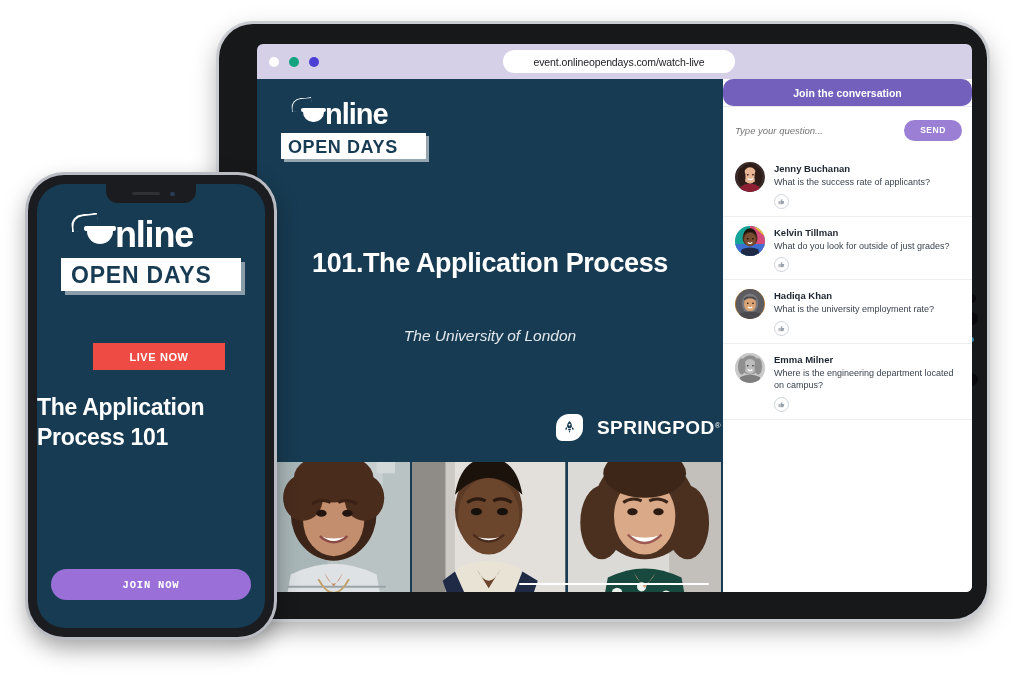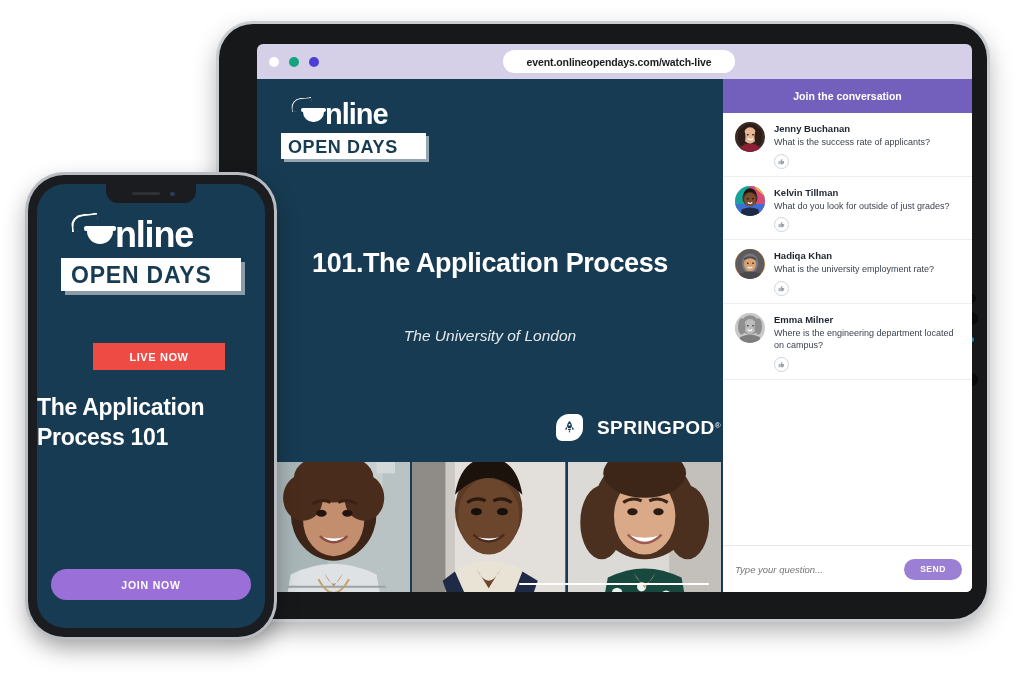--- a/index.html
+++ b/index.html
@@ -23,21 +23,21 @@
 
   
   #chrome{position:absolute;left:0;top:0;width:715px;height:35px;background:#d5d0e8;}
   .cdot{position:absolute;top:13px;width:10px;height:10px;border-radius:50%;}
   #cdot1{left:12px;background:#ffffff;}
   #cdot2{left:32px;background:#14a37f;}
   #cdot3{left:52px;background:#4b3fd6;}
   #urlpill{position:absolute;left:246px;top:6px;width:232px;height:23px;
            background:#ffffff;border-radius:12px;
            display:flex;align-items:center;justify-content:center;}
-  #urlpill span{font-size:10.5px;font-weight:bold;color:#1b1b20;letter-spacing:-.1px;}
+  #urlpill span{font-size:10.5px;font-weight:normal;color:#1b1b20;letter-spacing:-.1px;}
 
   
   #stage{position:absolute;left:0;top:35px;width:466px;height:513px;background:#173b52;}
 
   
   #logo{position:absolute;left:24px;top:24px;width:145px;}
   #logo-top{position:relative;height:29px;}
   #cap{position:absolute;left:22px;top:8px;width:21px;height:11px;
        background:#fff;border-radius:0 0 10px 10px;}
   #cap-top{position:absolute;left:20px;top:5px;width:25px;height:4px;
@@ -74,22 +74,22 @@
          background:#132f42;}
   .tile{flex:1;position:relative;overflow:hidden;border-right:2px solid #173b52;}
   .tile:last-child{border-right:none;}
   .tile svg{width:100%;height:100%;display:block;}
   #scrub{position:absolute;left:262px;bottom:7px;width:190px;height:2.5px;
          background:#fff;border-radius:2px;}
 
   
   #chat{position:absolute;left:466px;top:35px;width:249px;height:513px;background:#fff;
         display:flex;flex-direction:column;}
-  #chat-head{height:34px;background:#7360bc;display:flex;align-items:center;
-        justify-content:center;flex:none;}
+  #chat-head{height:27px;background:#7360bc;display:flex;align-items:center;
+        justify-content:center;flex:none;border-radius:10px;}
   #chat-head span{font-size:10.5px;font-weight:bold;color:#fff;}
   #chat-list{flex:1;overflow:hidden;background:#fff;}
   .msg{display:flex;gap:9px;padding:9px 12px 7px 12px;border-bottom:1px solid #eceef0;}
   .ava{width:30px;height:30px;border-radius:50%;flex:none;overflow:hidden;background:#d8dade;}
   .ava svg{width:100%;height:100%;display:block;}
   .mbody{flex:1;min-width:0;}
   .mname{font-size:9.5px;font-weight:bold;color:#1d2530;line-height:13px;}
   .mtext{font-size:9px;color:#3b4450;line-height:12.5px;margin-top:1px;}
   .like{margin-top:5px;width:13px;height:13px;border:1px solid #cfd4da;border-radius:50%;
         display:flex;align-items:center;justify-content:center;}
@@ -135,21 +135,21 @@
 
   #live{position:absolute;left:56px;top:159px;width:132px;height:27px;background:#ee4b45;
         display:flex;align-items:center;justify-content:center;}
   #live span{font-size:11px;font-weight:bold;color:#fff;letter-spacing:.6px;}
 
   #p-title{position:absolute;left:0;top:208px;width:228px;text-align:left;
         font-size:23px;font-weight:bold;color:#fff;line-height:30px;letter-spacing:-.3px;}
 
   #join{position:absolute;left:14px;top:385px;width:200px;height:31px;background:#9b6fd8;
         border:none;border-radius:16px;color:#fff;font-size:10.5px;font-weight:bold;
-        letter-spacing:.8px;font-family:Liberation Sans, sans-serif;cursor:pointer;}
+        letter-spacing:.8px;font-family:Liberation Mono, monospace;cursor:pointer;}
 </style>
 </head>
 <body>
 
 <div id="tablet">
 
   <div class="bez-dot" id="bez1"></div>
   <div class="bez-dot" id="bez2"></div>
   <div class="bez-dot" id="bez3"></div>
   <div class="bez-dot" id="bez4"></div>
@@ -275,20 +275,25 @@
         </div>
         <div id="scrub"></div>
       </div>
     </div>
 
     <div id="chat">
       <div id="chat-head">
         <span>Join the conversation</span>
       </div>
 
+      <div id="chat-foot">
+        <input id="q-input" type="text" placeholder="Type your question..." style="">
+        <button id="send-btn">SEND</button>
+      </div>
+
       <div id="chat-list">
 
         <div class="msg">
           <div class="ava">
             <svg viewBox="0 0 40 40">
               <rect width="40" height="40" fill="#3a2b28"></rect>
               <ellipse cx="20" cy="16" rx="13" ry="14" fill="#2d1c18"></ellipse>
               <ellipse cx="20" cy="18" rx="9" ry="11" fill="#e8b595"></ellipse>
               <ellipse cx="17" cy="17" rx="1.3" ry="1" fill="#2a1612"></ellipse>
               <ellipse cx="24" cy="17" rx="1.3" ry="1" fill="#2a1612"></ellipse>
@@ -380,25 +385,20 @@
             <div class="mtext">Where is the engineering department located on campus?</div>
             <div class="like">
               <svg viewBox="0 0 24 24" fill="currentColor">
                 <path d="M2 10h4v11H2zM8 21h9a2 2 0 002-1.5l2-7A1.6 1.6 0 0019.4 10H14l.9-4.6A1.8 1.8 0 0013.1 3L8 10z"></path>
               </svg>
             </div>
           </div>
         </div>
 
       </div>
-
-      <div id="chat-foot">
-        <input id="q-input" type="text" placeholder="Type your question..." style="">
-        <button id="send-btn">SEND</button>
-      </div>
     </div>
 
   </div>
 </div>
 
 <div id="phone">
   <div id="phone-screen">
     <div id="notch">
       <div id="notch-sp"></div>
       <div id="notch-cam"></div>

